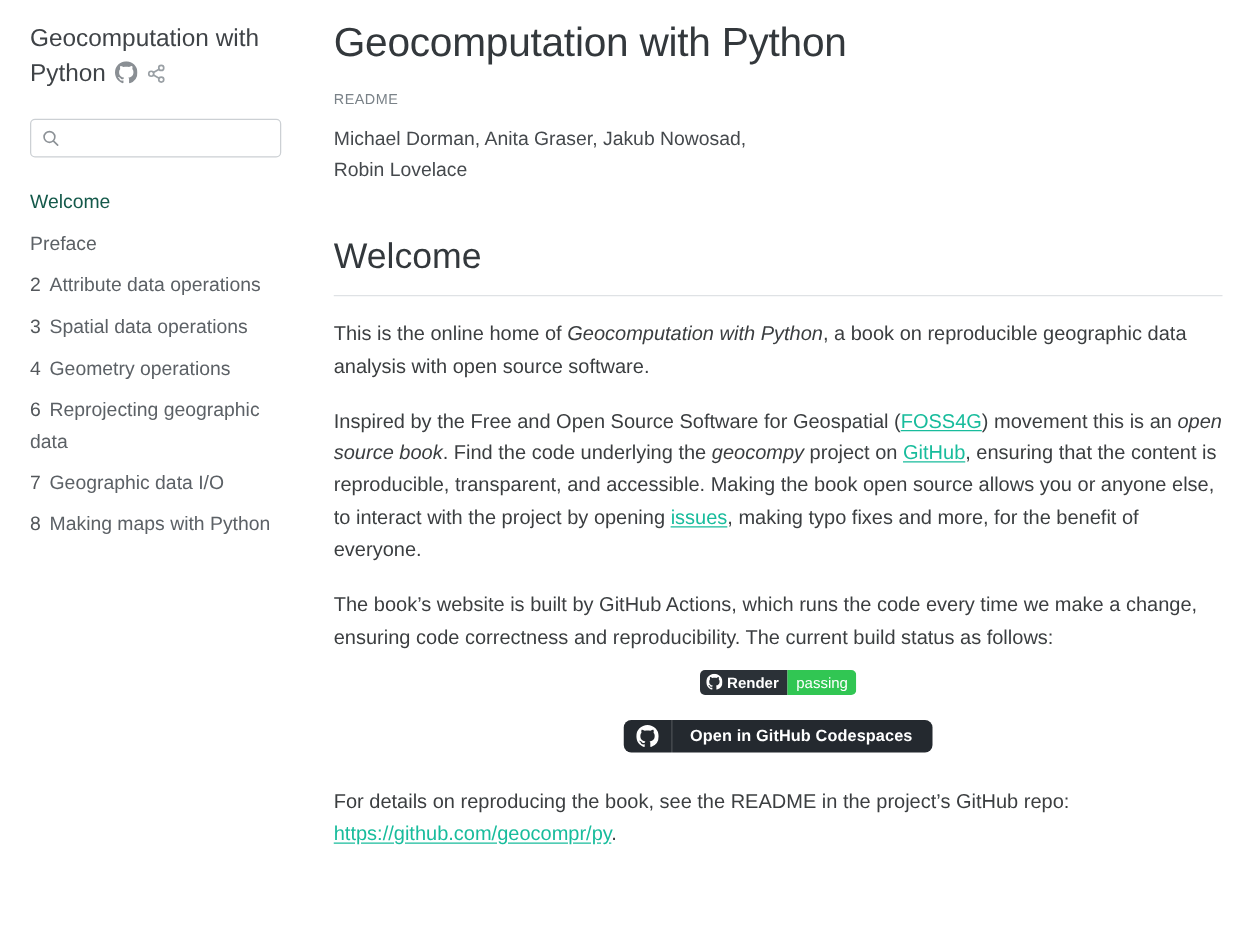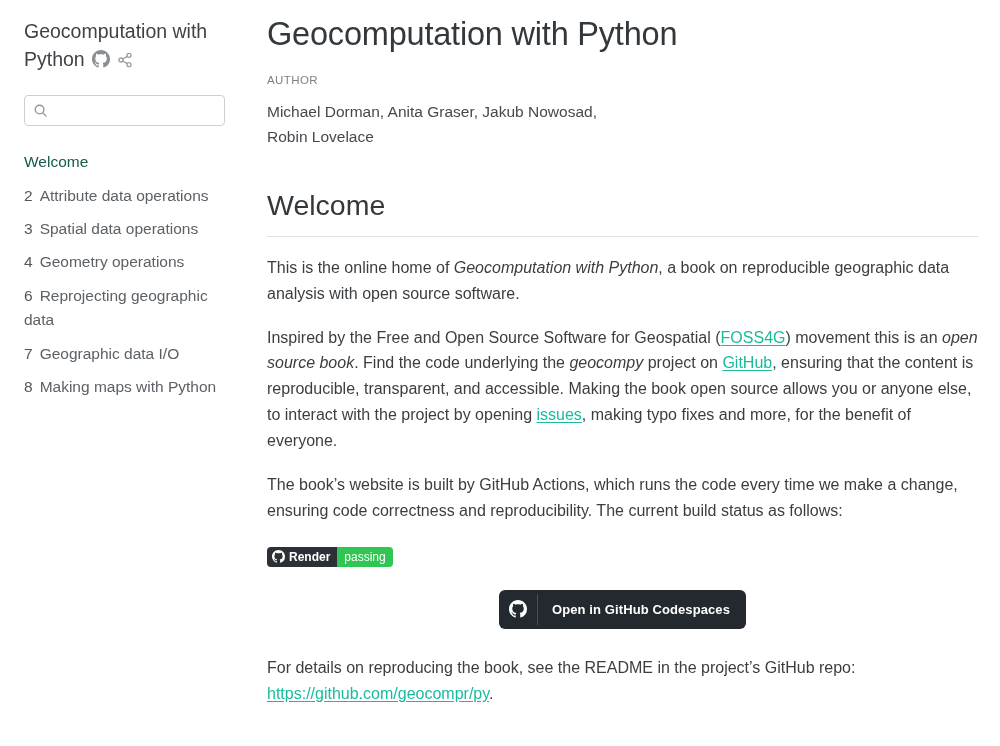--- a/index.html
+++ b/index.html
@@ -34,28 +34,28 @@
   .author-label { margin-top:19px; font-size:11.5px; letter-spacing:0.4px; color:#7a8288; font-weight:400; }
   .authors { margin-top:13px; font-size:15.5px; line-height:1.65; color:#45494d; max-width:352px; }
 
   .section-heading { margin-top:39px; font-size:28.5px; font-weight:400; color:#33383c; padding-bottom:14px; border-bottom:1px solid #dfe2e5; }
 
   .content p.body-text { margin-top:18px; font-size:16px; line-height:1.62; color:#3b3e40; }
   .content em { font-style:italic; }
   a.inline-link { color:var(--link,#18bc9c); text-decoration:underline; text-underline-offset:2px; }
 
   
-  .badge-row { margin:23px 0; }
+  .badge-row { margin:12px 0; text-align:center; }
   .gh-badge { display:inline-flex; height:20px; border-radius:4px; overflow:hidden; font-size:12px; line-height:20px; cursor:pointer; }
   .gh-badge .badge-left { display:inline-flex; align-items:center; gap:4px; background:var(--badge-left,#2b3137); color:#fff; padding:0 7px 0 5px; font-weight:600; }
   .gh-badge .badge-right { background:var(--badge-right,#31c653); color:#fff; padding:0 7px; font-weight:400; }
 
   
   .button-row { margin:20px 0 26px 0; text-align:center; }
-  .codespaces-btn { display:inline-flex; align-items:center; background:var(--button-bg,#24292f); color:#fff; border:none; border-radius:6px; height:39px; padding:0 16px 0 10px; cursor:pointer; font-family:inherit; }
+  .codespaces-btn { display:inline-flex; align-items:center; background:var(--button-bg,#24292f); color:#fff; border:none; border-radius:6px; height:26px; padding:0 16px 0 10px; cursor:pointer; font-family:inherit; }
   .codespaces-btn .btn-divider { width:1px; height:31px; background:rgba(255,255,255,0.18); margin:0 14px 0 10px; }
   .codespaces-btn .btn-label { font-size:13px; font-weight:700; letter-spacing:0.1px; }
 </style>
 </head>
 <body>
 
 <div class="page">
 
   <aside class="sidebar">
     <div class="sidebar-title">
@@ -75,34 +75,35 @@
         <svg width="15" height="15" viewBox="0 0 16 16" fill="none" stroke="#8d9297" stroke-width="1.4" stroke-linecap="round">
             <circle cx="7" cy="7" r="4.6"></circle>
             <line x1="10.5" y1="10.5" x2="14" y2="14"></line>
           </svg>
       </span>
       <input class="search-input" type="text" style="">
     </div>
 
     <nav class="nav">
       <a href="#" class="active"><span>Welcome</span></a>
+      <a href="#"><span>Preface</span></a>
       <a href="#"><span class="chap-num">2</span><span>Attribute data operations</span></a>
       <a href="#"><span class="chap-num">3</span><span>Spatial data operations</span></a>
       <a href="#"><span class="chap-num">4</span><span>Geometry operations</span></a>
       <a href="#"><span class="chap-num">6</span><span>Reprojecting geographic data</span></a>
       <a href="#"><span class="chap-num">7</span><span>Geographic data I/O</span></a>
       <a href="#"><span class="chap-num">8</span><span>Making maps with Python</span></a>
     </nav>
   </aside>
 
   <main class="main">
     <div class="content">
       <h1 class="main-title">Geocomputation with Python</h1>
 
-      <div class="author-label">AUTHOR</div>
+      <div class="author-label">README</div>
       <div class="authors">Michael Dorman, Anita Graser, Jakub Nowosad, Robin Lovelace</div>
 
       <h1 class="section-heading">Welcome</h1>
 
       <p class="body-text"><span>This is the online home of </span><em>Geocomputation with Python</em><span>, a book on reproducible geographic data analysis with open source software.</span></p>
 
       <p class="body-text"><span>Inspired by the Free and Open Source Software for Geospatial (</span><a href="#" class="inline-link">FOSS4G</a><span>) movement this is an </span><em>open source book</em><span>. Find the code underlying the </span><em>geocompy</em><span> project on </span><a href="#" class="inline-link">GitHub</a><span>, ensuring that the content is reproducible, transparent, and accessible. Making the book open source allows you or anyone else, to interact with the project by opening </span><a href="#" class="inline-link">issues</a><span>, making typo fixes and more, for the benefit of everyone.</span></p>
 
       <p class="body-text">The book’s website is built by GitHub Actions, which runs the code every time we make a change, ensuring code correctness and reproducibility. The current build status as follows:</p>
 

